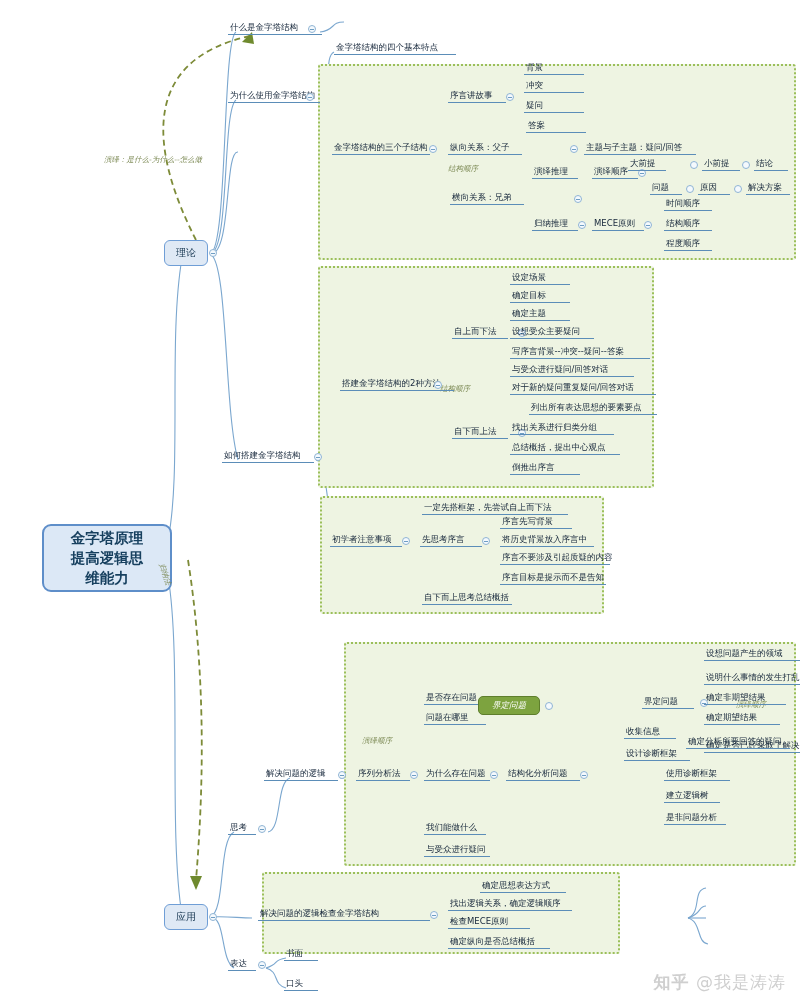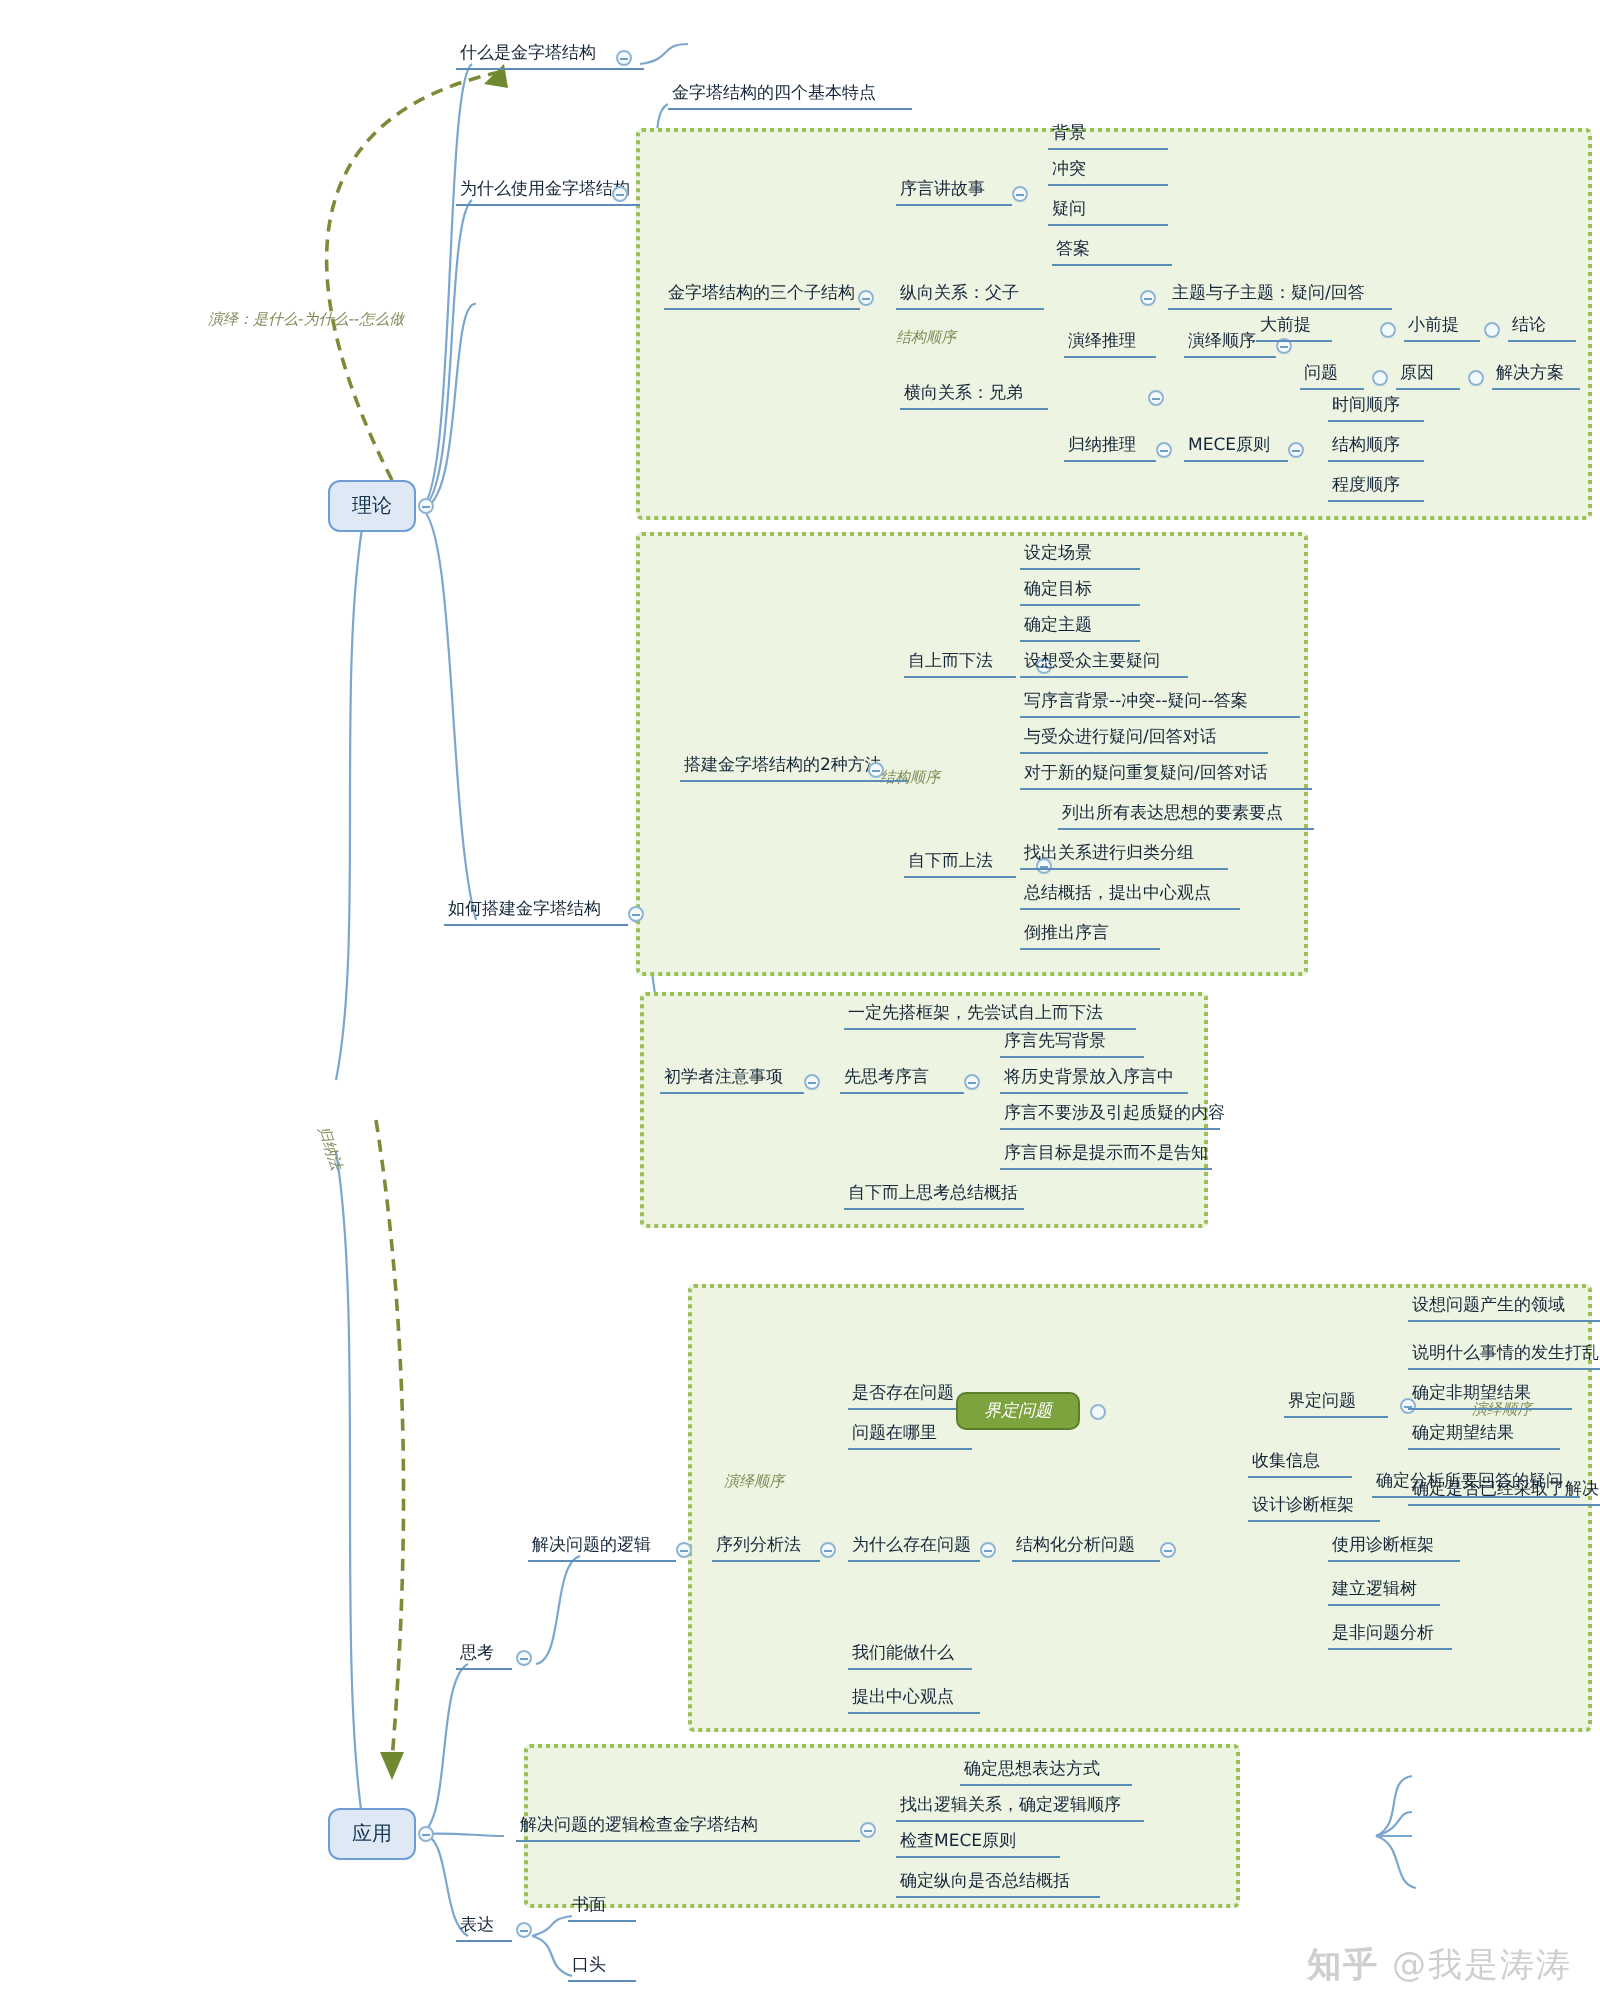--- a/index.html
+++ b/index.html
@@ -237,20 +237,27 @@
       <path d="M462,688 L468,688 L468,728 L462,728"></path>
     </g>
   </svg>
 
   <div class="region" style="left:318px;top:64px;width:478px;height:196px;"></div>
   <div class="region" style="left:318px;top:266px;width:336px;height:222px;"></div>
   <div class="region" style="left:320px;top:496px;width:284px;height:118px;"></div>
   <div class="region" style="left:344px;top:642px;width:452px;height:224px;"></div>
   <div class="region" style="left:262px;top:872px;width:358px;height:82px;"></div>
 
+  <div id="root-node">
+    <div>
+      <div>金字塔原理</div>
+      <div>提高逻辑思</div>
+      <div>维能力</div>
+    </div>
+  </div>
 
   <div class="rbox" style="left:164px;top:240px;width:44px;height:26px;">
     <span>理论</span>
   </div>
   <div class="toggle" style="left:209px;top:249px;"></div>
 
   <div class="rbox" style="left:164px;top:904px;width:44px;height:26px;">
     <span>应用</span>
   </div>
   <div class="toggle" style="left:209px;top:913px;"></div>
@@ -372,21 +379,21 @@
   <div class="node" style="left:506px;top:768px;width:74px;">结构化分析问题</div>
   <div class="toggle" style="left:580px;top:771px;"></div>
   <div class="node" style="left:624px;top:726px;width:52px;">收集信息</div>
   <div class="node" style="left:624px;top:748px;width:66px;">设计诊断框架</div>
   <div class="node" style="left:686px;top:736px;width:104px;">确定分析所要回答的疑问</div>
   <div class="node" style="left:664px;top:768px;width:66px;">使用诊断框架</div>
   <div class="node" style="left:664px;top:790px;width:56px;">建立逻辑树</div>
   <div class="node" style="left:664px;top:812px;width:62px;">是非问题分析</div>
 
   <div class="node" style="left:424px;top:822px;width:62px;">我们能做什么</div>
-  <div class="node" style="left:424px;top:844px;width:66px;">提出中心观点</div>
+  <div class="node" style="left:424px;top:844px;width:66px;">与受众进行疑问</div>
 
   <div class="node" style="left:258px;top:908px;width:172px;">解决问题的逻辑检查金字塔结构</div>
   <div class="toggle" style="left:430px;top:911px;"></div>
   <div class="node" style="left:448px;top:880px;width:86px;margin-left:32px;">确定思想表达方式</div>
   <div class="node" style="left:448px;top:898px;width:124px;">找出逻辑关系，确定逻辑顺序</div>
   <div class="node" style="left:448px;top:916px;width:82px;">检查MECE原则</div>
   <div class="node" style="left:448px;top:936px;width:102px;">确定纵向是否总结概括</div>
 
   <div class="node" style="left:228px;top:958px;width:28px;">表达</div>
   <div class="toggle" style="left:258px;top:961px;"></div>

